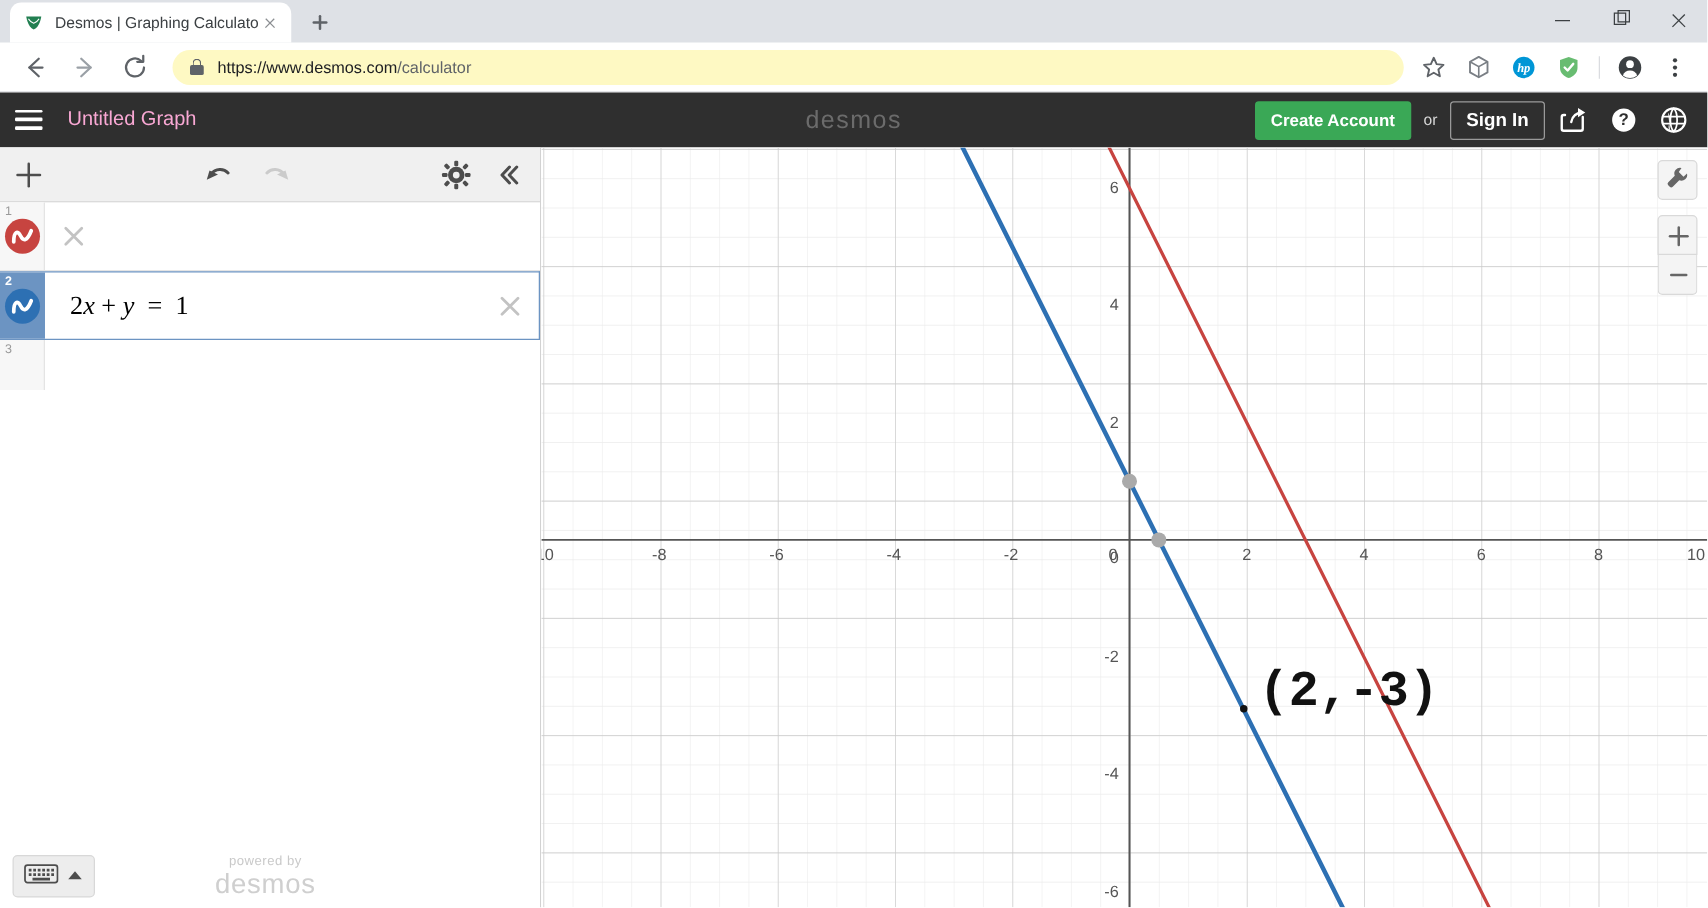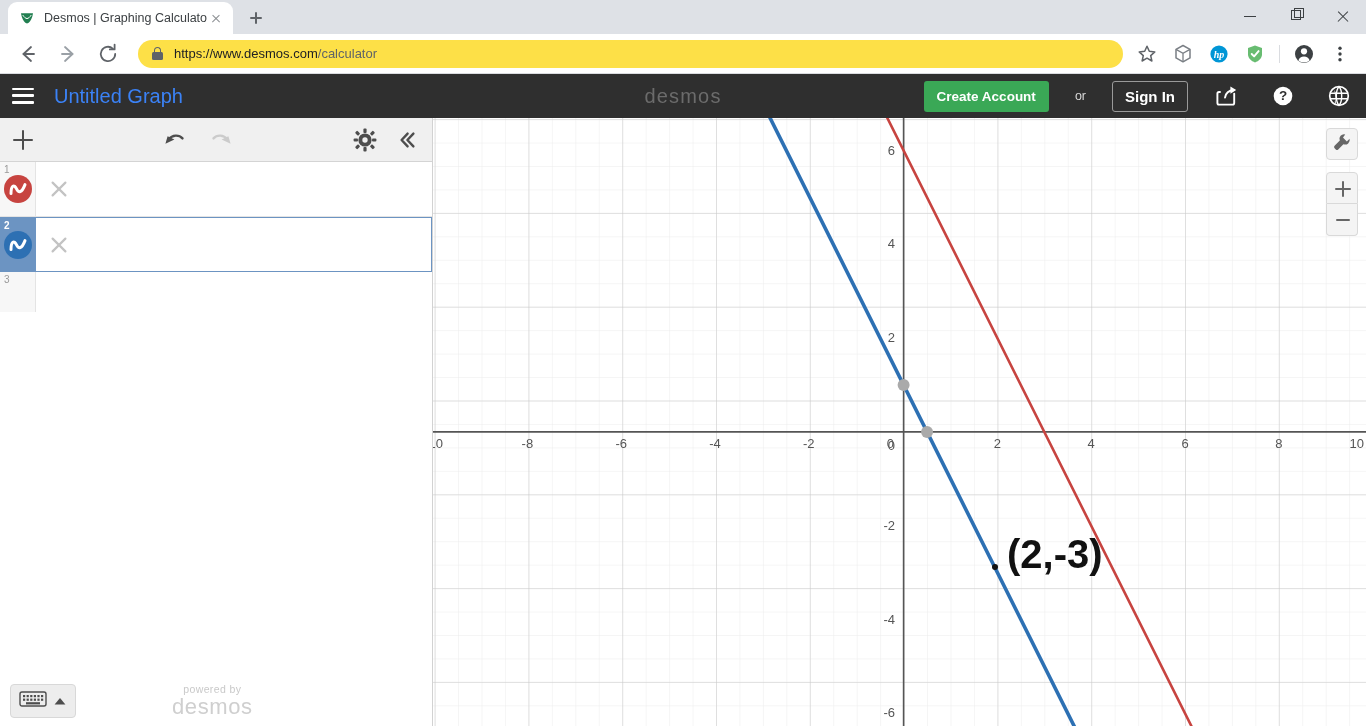--- a/index.html
+++ b/index.html
@@ -64,21 +64,21 @@
   .wb-close i:first-child { transform:rotate(45deg); }
   .wb-close i:last-child  { transform:rotate(-45deg); }
 
   
   .navbar {
     height:40px; background:#fff; display:flex; align-items:center;
     padding:0 8px; border-bottom:1px solid #dadce0;
   }
   .navicon { width:28px; height:28px; margin:0 6px; position:relative; flex:0 0 28px; }
   .omnibox {
-    flex:1; height:28px; background:#fde047; border-radius:14px;
+    flex:1; height:28px; background:#fef9c3; border-radius:14px;
     display:flex; align-items:center; padding:0 14px; margin:0 6px 0 10px;
   }
   .lock { width:11px; height:13px; position:relative; flex:0 0 11px; margin-right:11px; }
   .lock .body { position:absolute; left:0; bottom:0; width:11px; height:8px; background:#5f6368; border-radius:1.5px; }
   .lock .shackle {
     position:absolute; left:2.3px; top:0; width:6.4px; height:6px;
     border:1.6px solid #5f6368; border-bottom:none; border-radius:3.5px 3.5px 0 0;
   }
   .url { font-size:13px; color:#202124; white-space:nowrap; }
   .url .path { color:#5f6368; }
@@ -87,28 +87,28 @@
   .tb-sep { width:1px; height:18px; background:#dadce0; margin:0 6px; }
 
   
   .desmos-header {
     height:44px; background:#2f2f2f; display:flex; align-items:center;
     position:relative; color:#fff;
   }
   .hamburger { width:22px; height:17px; margin-left:12px; flex:0 0 22px; cursor:pointer; }
   .hamburger span { display:block; height:2.6px; background:#fff; margin-bottom:4.4px; border-radius:1px; }
   .hamburger span:last-child { margin-bottom:0; }
-  .graph-title { font-size:20px; margin-left:20px; color:#3b82f6; font-weight:400; }
+  .graph-title { font-size:16px; margin-left:20px; color:#f9a8d4; font-weight:400; }
   .brandmark {
     position:absolute; left:0; right:0; text-align:center; font-size:20px;
     color:#6b6b6b; letter-spacing:1.2px; pointer-events:none;
   }
   .header-right {
     position:absolute; right:10px; top:0; height:44px;
-    display:flex; align-items:center; gap:16px;
+    display:flex; align-items:center; gap:0;
   }
   .btn-create {
     background:#3aa856; color:#fff; font-size:13.5px; font-weight:bold;
     border:none; border-radius:3px; padding:8px 13px; cursor:pointer;
   }
   .lbl-or { font-size:12.5px; color:#d8d8d8; margin:0 10px; }
   .btn-signin {
     background:transparent; color:#fff; font-size:15px; font-weight:bold;
     border:1px solid #9a9a9a; border-radius:3px; padding:6px 12px; cursor:pointer;
   }
@@ -192,21 +192,21 @@
   .gc-wrench { border-radius:4px; margin-bottom:12px; }
   .gc-plus { border-radius:4px 4px 0 0; }
   .gc-minus { border-radius:0 0 4px 4px; border-top:none; }
   .gc-plus::before, .gc-plus::after,
   .gc-minus::before { content:""; position:absolute; background:#666; border-radius:1px; }
   .gc-plus::before { left:8px; top:15px; width:16px; height:2px; }
   .gc-plus::after  { left:15px; top:8px; width:2px; height:16px; }
   .gc-minus::before { left:9px; top:15px; width:14px; height:2px; }
 
   .annotation {
-    position:absolute; font-family:Liberation Sans, sans-serif;
+    position:absolute; font-family:Liberation Mono, monospace;
     color:#111; font-size:40px; white-space:nowrap; pointer-events:none;
     font-weight:600;
   }
 </style>
 </head>
 <body>
 
 <div id="browser-window">
 
   <div class="tabstrip">
@@ -415,20 +415,23 @@
         </div>
 
         <div class="exp-row selected">
           <div class="row-gutter">
             <span class="row-num">2</span>
             <span class="icon-circle" style="background:#2d70b3">
               <svg width="22" height="22" viewBox="0 0 22 22">
                 <path d="M4 15.4 C4 7 7.2 6.2 9.4 10.6 C11.6 15 14.6 15.4 18 6.6" stroke="#fff" stroke-width="3" fill="none" stroke-linecap="round" stroke-linejoin="round"></path>
               </svg>
             </span>
+          </div>
+          <div class="row-content">
+            <span class="mathexpr"><span>2</span><span class="var">x</span>&nbsp;<span>+</span>&nbsp;<span class="var">y</span>&nbsp;&nbsp;<span>=</span>&nbsp;&nbsp;<span>1</span></span>
           </div>
           <div class="row-x">
             <svg width="22" height="22" viewBox="0 0 22 22">
               <path d="M4.6 4.6 L17.4 17.4 M17.4 4.6 L4.6 17.4" stroke="#c3c3c3" stroke-width="2.2" stroke-linecap="round"></path>
             </svg>
           </div>
         </div>
 
         <div class="exp-row-empty">
           <div class="row-gutter">

